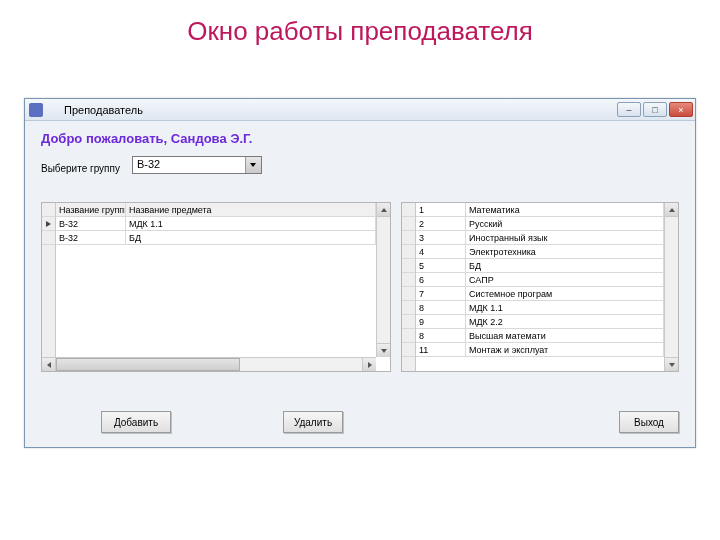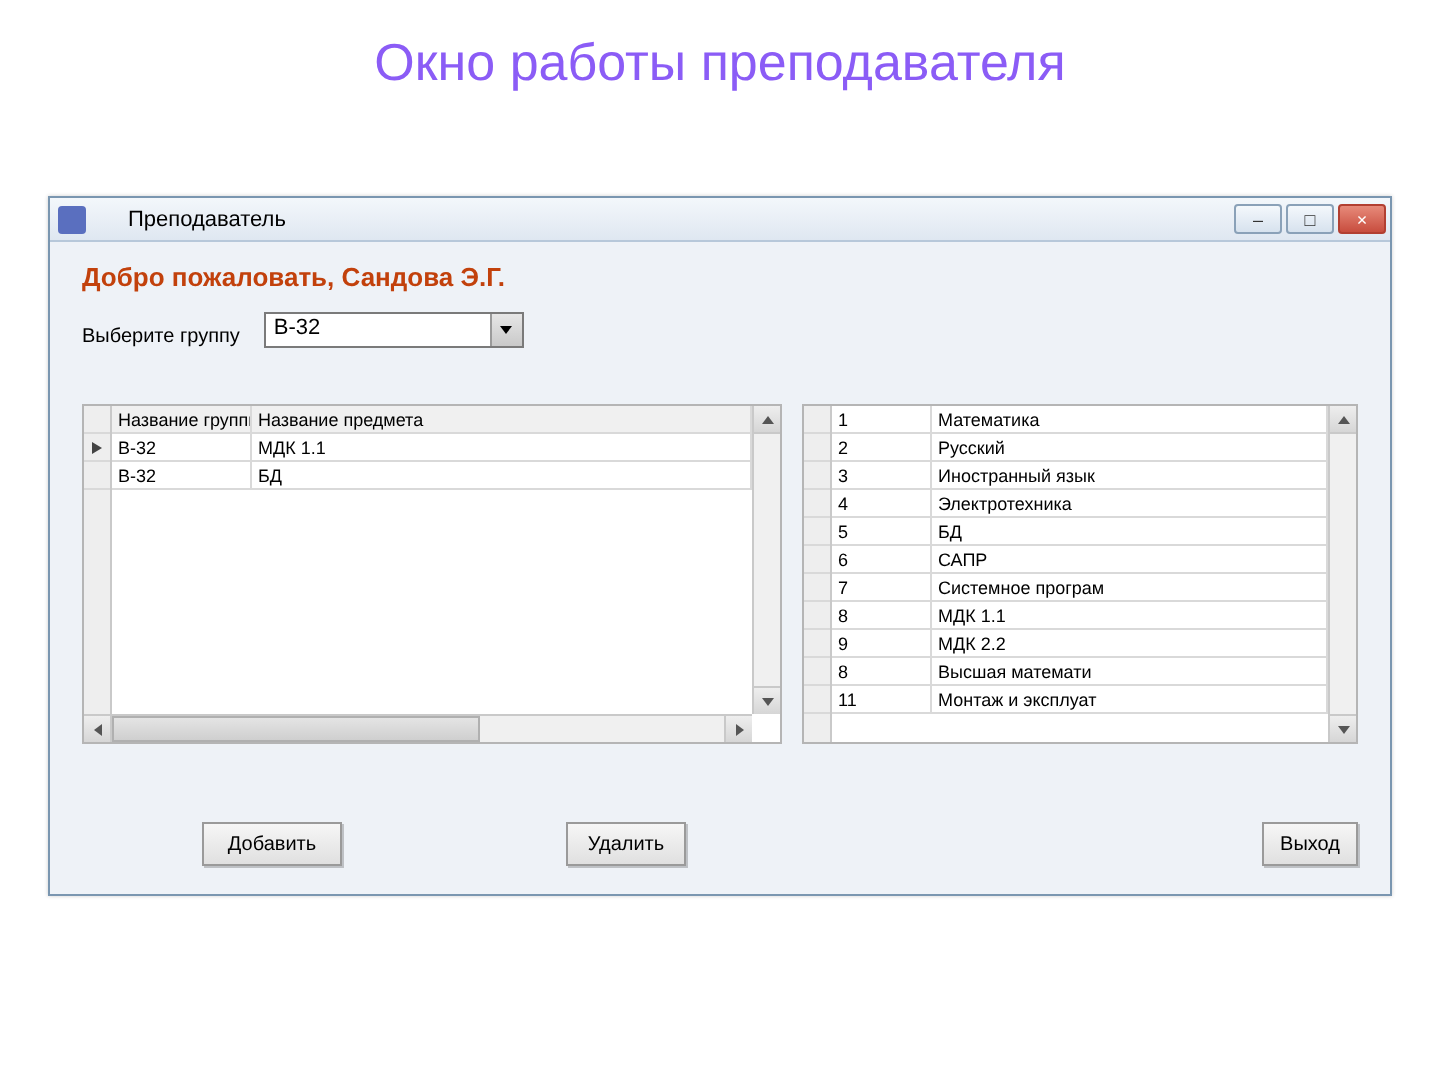--- a/index.html
+++ b/index.html
@@ -7,21 +7,21 @@
     width: 720px;
     height: 540px;
     background: #fff;
     font-family: Arial, sans-serif;
     position: relative;
   }
   .slide-title {
     font-size: 26px;
     text-align: center;
     padding: 16px 0 14px;
-    color: #8b5cf6;
+    color: #be185d;
     font-weight: normal;
   }
   .app-window {
     position: absolute;
     top: 98px;
     left: 24px;
     width: 672px;
     height: 350px;
     border: 1px solid #7a96b0;
     background: #eef2f7;
@@ -63,21 +63,21 @@
     color: #fff;
   }
   .client {
     position: relative;
     padding: 10px 16px;
     height: calc(100% - 22px);
   }
   .welcome {
     font-size: 13px;
     font-weight: bold;
-    color: #c2410c;
+    color: #6d28d9;
     margin-bottom: 10px;
   }
   .picker-row {
     display: flex;
     align-items: flex-end;
     gap: 12px;
     margin-bottom: 28px;
     font-size: 10px;
   }
   .combo {
@@ -165,21 +165,21 @@
     height:22px;
     padding:0 12px;
     font-size:10px;
     background:linear-gradient(#f6f6f6,#e0e0e0);
     border:1px solid #9a9a9a;
     display:flex;align-items:center;justify-content:center;
     box-shadow:1px 1px 0 rgba(0,0,0,.2);
   }
   .btn.add{ margin-left:60px; width:70px;}
   .btn.del{ margin-left:112px; width:60px;}
-  .btn.exit{ margin-left:auto; width:48px;}
+  .btn.exit{ margin-left:auto; width:60px;}
   .left-scroll-pad { padding-bottom:14px; }
 </style>
 </head>
 <body>
 
 <div class="slide-title">Окно работы преподавателя</div>
 
 <div class="app-window">
   <div class="titlebar">
     <span class="tb-icon"></span>

